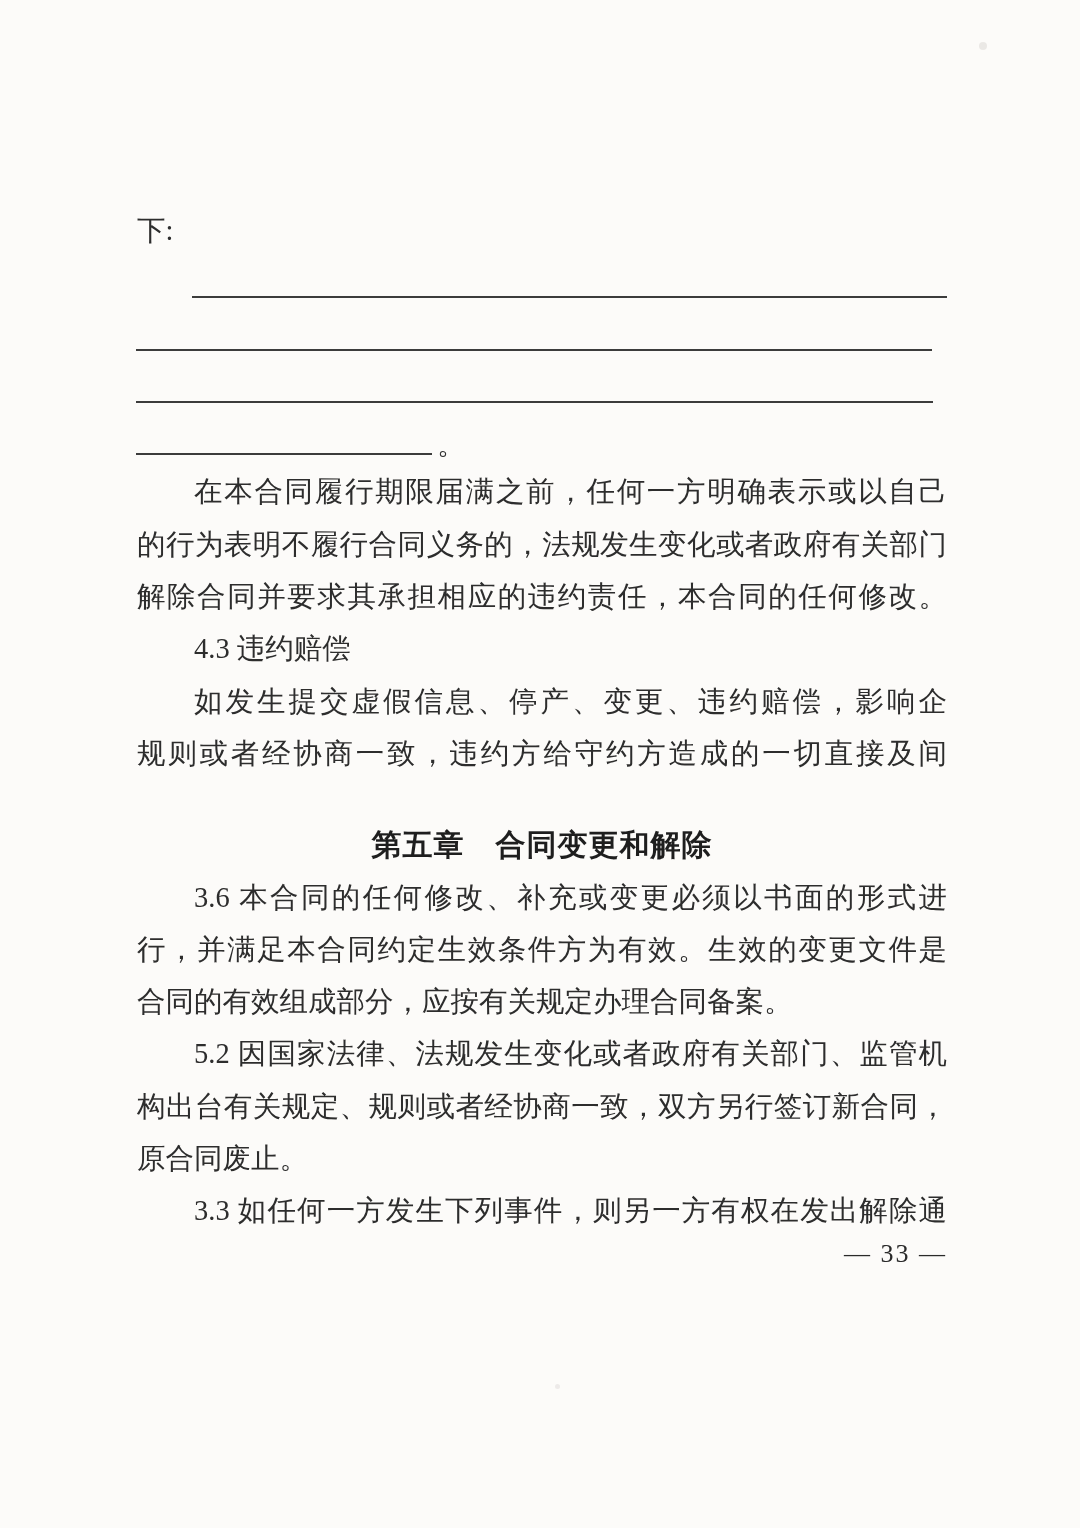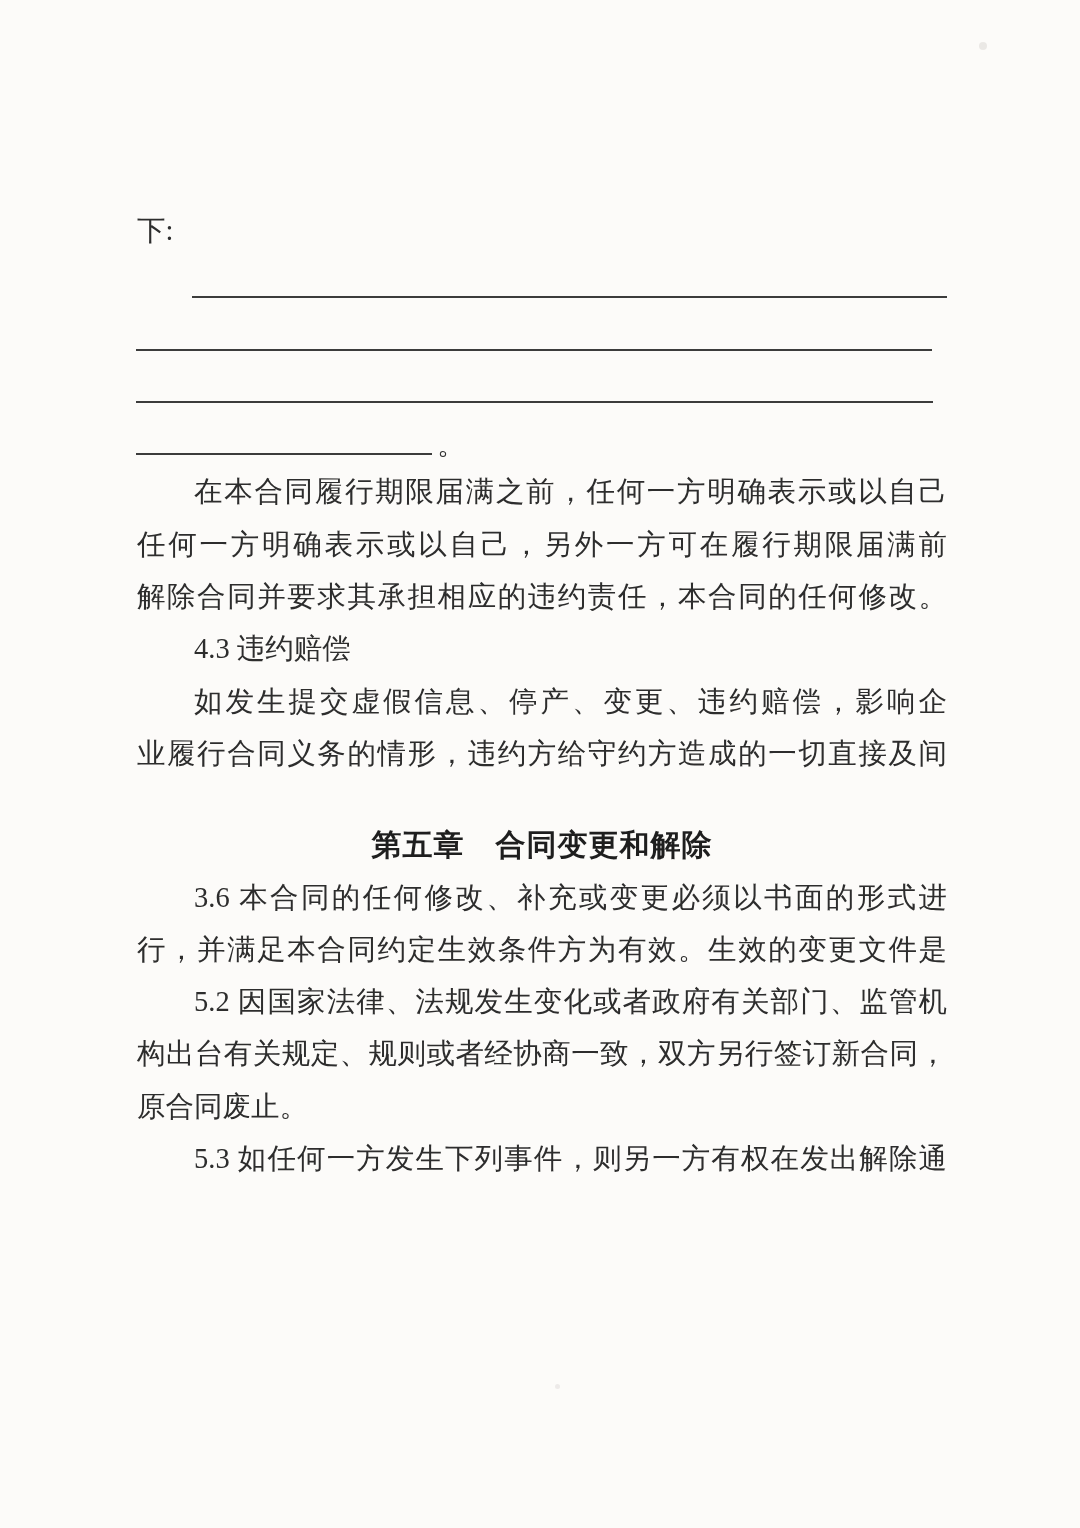--- a/index.html
+++ b/index.html
@@ -98,33 +98,35 @@
     </div>
     <div class="blankrow">
       <span class="rule r3"></span>
     </div>
     <div class="blankrow">
       <span class="rule r4"></span>
       <span class="period">。</span>
     </div>
 
     <div class="line jline indent">在本合同履行期限届满之前，任何一方明确表示或以自己</div>
-    <div class="line jline">任何一方明确表示或以自己，另外一方可在履行期限届满前</div>
+    <div class="line jline">的行为表明不履行合同义务的，法规发生变化或者政府有关部门</div>
     <div class="line jline">解除合同并要求其承担相应的违约责任，本合同的任何修改。</div>
 
     <div class="line indent">4.3 违约赔偿</div>
     <div class="line jline indent">如发生提交虚假信息、停产、变更、违约赔偿，影响企</div>
-    <div class="line jline">业履行合同义务的情形，违约方给守约方造成的一切直接及间</div>
+    <div class="line jline">规则或者经协商一致，违约方给守约方造成的一切直接及间</div>
 
     <div class="line chapter">第五章　合同变更和解除</div>
 
     <div class="line jline indent">3.6 本合同的任何修改、补充或变更必须以书面的形式进</div>
     <div class="line jline">行，并满足本合同约定生效条件方为有效。生效的变更文件是</div>
+    <div class="line">合同的有效组成部分，应按有关规定办理合同备案。</div>
 
     <div class="line jline indent">5.2 因国家法律、法规发生变化或者政府有关部门、监管机</div>
     <div class="line jline">构出台有关规定、规则或者经协商一致，双方另行签订新合同，</div>
     <div class="line">原合同废止。</div>
 
-    <div class="line jline indent">5.3 如任何一方发生下列事件，则另一方有权在发出解除通</div>
+    <div class="line jline indent">3.3 如任何一方发生下列事件，则另一方有权在发出解除通</div>
 
+    <div class="footer-line">— 33 —</div>
 
   </div>
 </div>
 
 </body></html>

